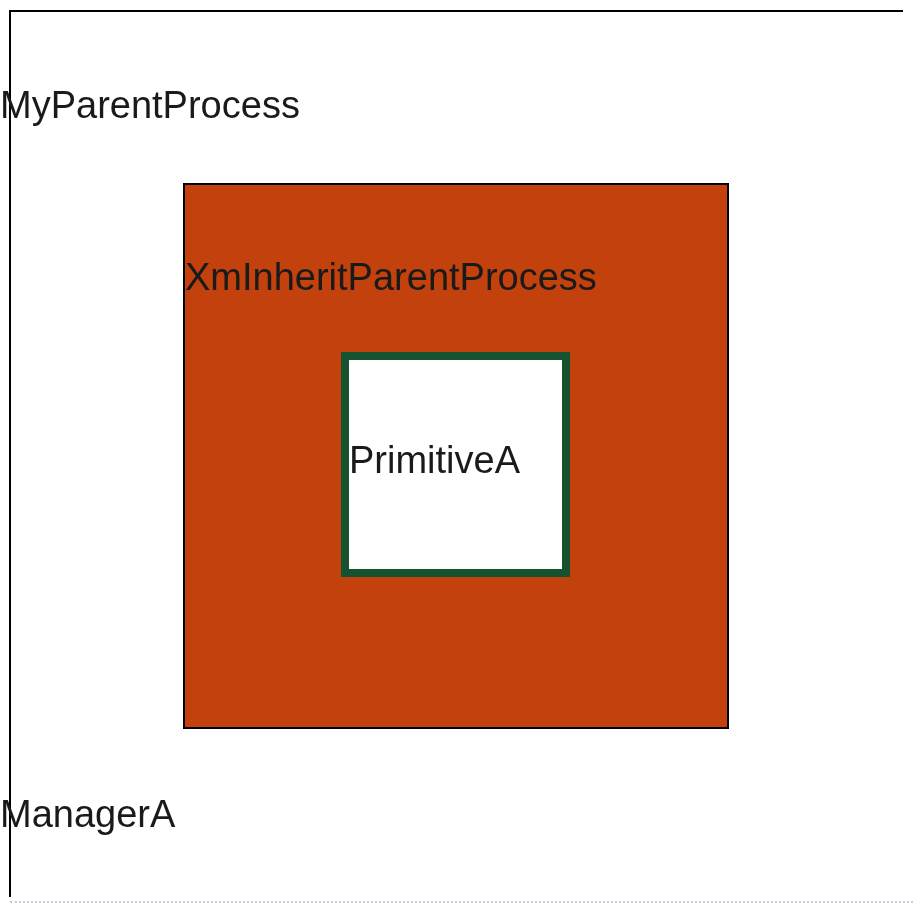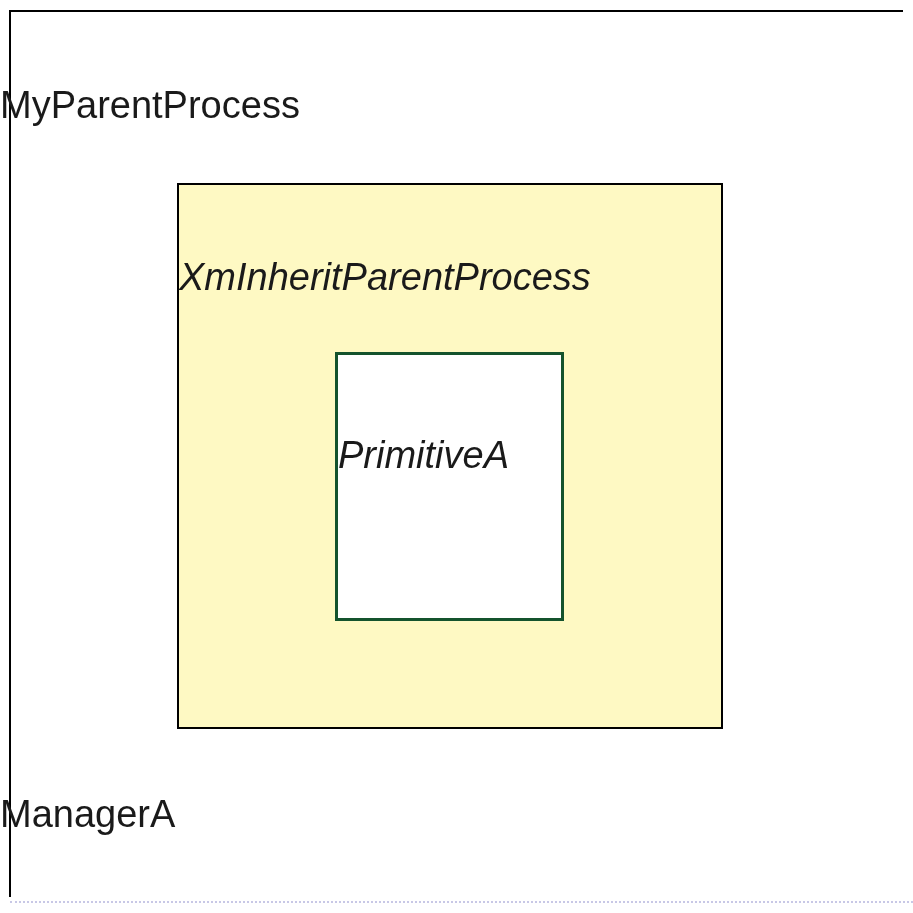--- a/index.html
+++ b/index.html
@@ -44,42 +44,41 @@
     font-size: 38px;
     line-height: 1.18;
     white-space: nowrap;
     color: #1a1a1a;
   }
   .title-label {
     top: 83px;
   }
   .middle-box {
     position: absolute;
-    left: 177px;
+    left: 183px;
     top: 183px;
     width: 546px;
     height: 546px;
     border: 2px solid #000000;
     box-sizing: border-box;
-    background: #fef9c3;
-    font-style: italic;
+    background: #c2410c;
   }
   .middle-box .middle-top-label {
     top: 70px;
   }
   .middle-box .middle-bottom-label {
     top: 433px;
   }
   .inner-box {
     position: absolute;
     left: 156px;
     top: 167px;
     width: 229px;
-    height: 269px;
-    border: 3px solid #14532d;
+    height: 225px;
+    border: 8px solid #14532d;
     box-sizing: border-box;
     background: #ffffff;
   }
   .inner-box .inner-label {
     top: 78px;
   }
   .outer-bottom-label {
     top: 792px;
   }
 </style>

